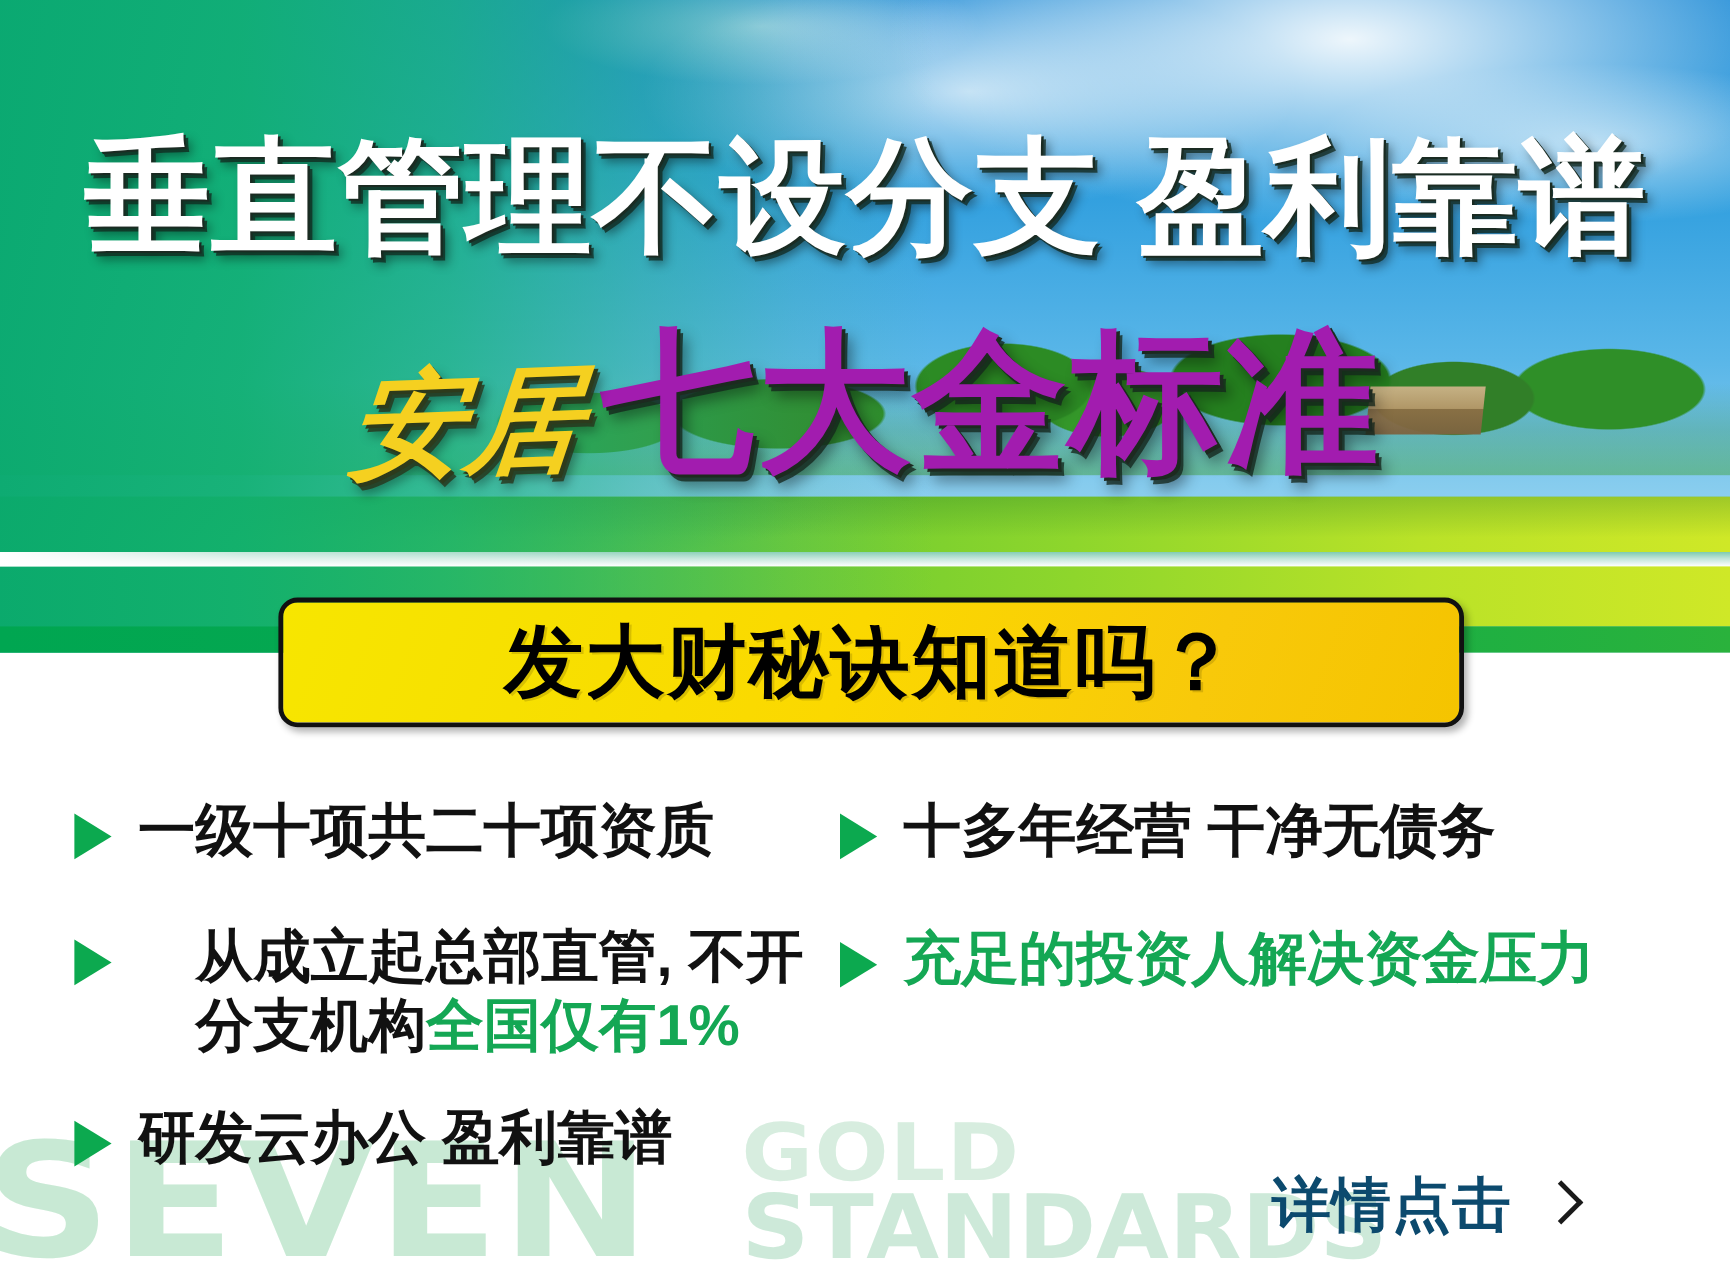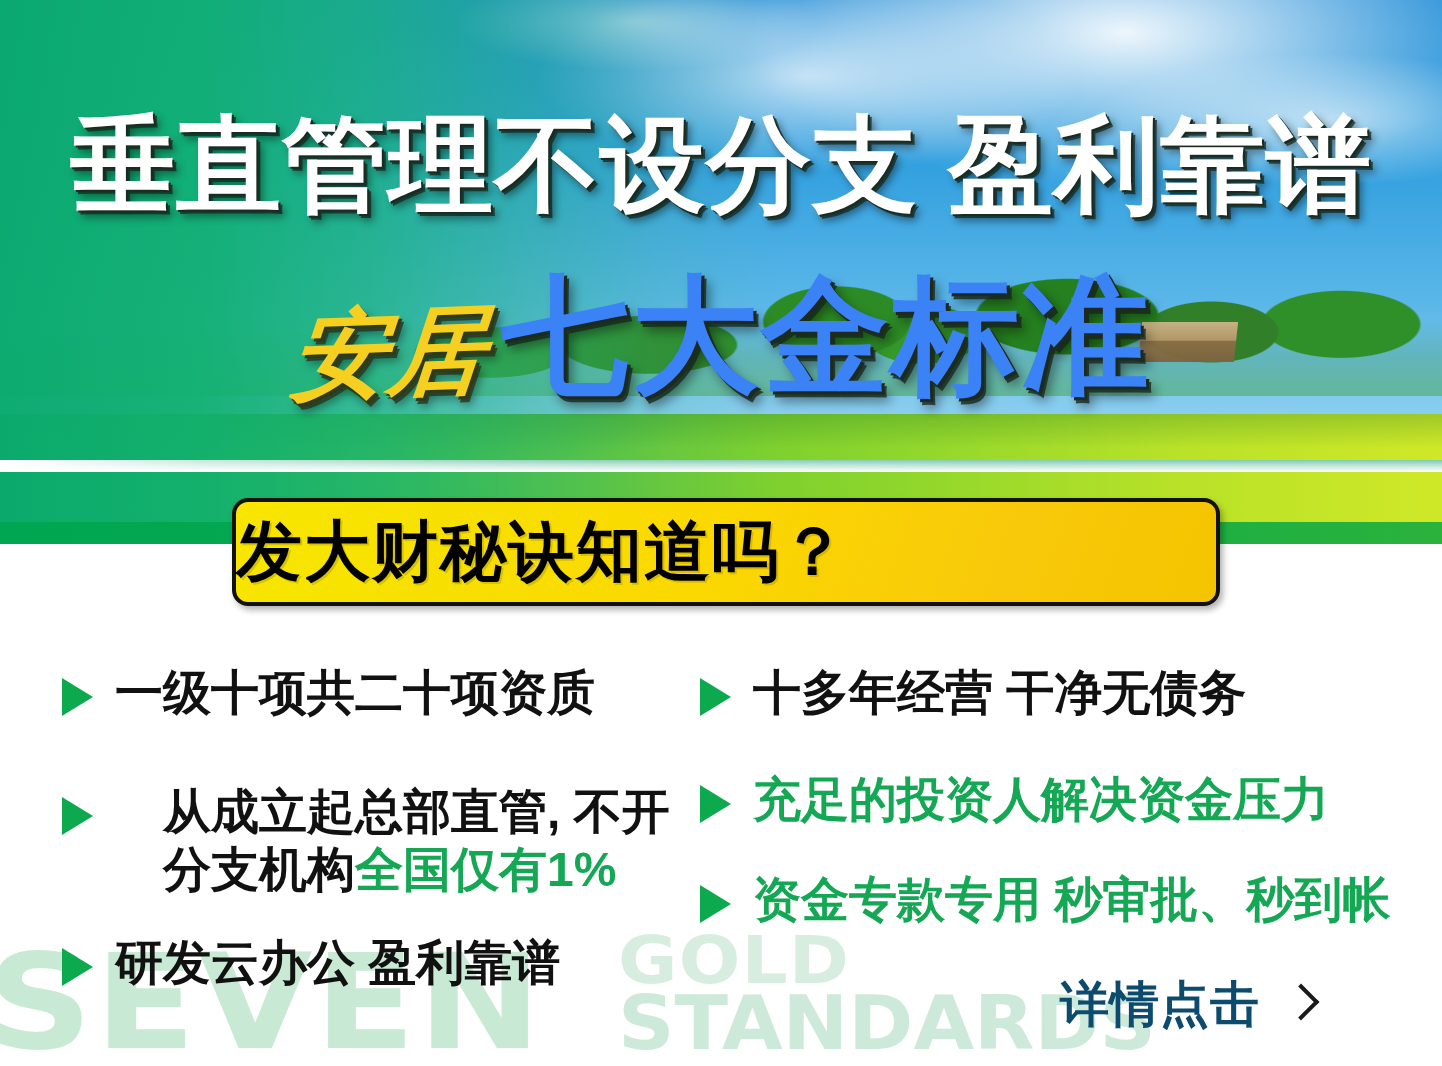--- a/index.html
+++ b/index.html
@@ -142,41 +142,41 @@
     text-shadow:
       3px 3px 0 #2d3b1c,
       5px 6px 0 rgba(40,52,28,0.8),
       7px 9px 10px rgba(0,0,0,0.42);
     margin-right: 14px;
     vertical-align: -6px;
   }
   .hero-big {
     font-size: 128px;
     font-weight: 700;
-    color: #3b82f6;
+    color: #a21caf;
     letter-spacing: 2px;
     text-shadow:
       3px 3px 0 #1d2a20,
       5px 6px 0 rgba(20,38,28,0.78),
       8px 10px 12px rgba(0,0,0,0.45);
   }
 
   
   .yellow-banner {
     position: absolute;
     left: 232px; top: 498px;
     width: 988px; height: 108px;
     box-sizing: border-box;
     border: 4px solid #111111;
     border-radius: 16px;
     background: linear-gradient(110deg, #f7e600 0%, #f7e000 22%, #fbd800 48%, #f8c90a 78%, #f5c400 100%);
     box-shadow: 3px 4px 6px rgba(0,0,0,0.30);
     display: flex;
     align-items: center;
-    justify-content: flex-start;
+    justify-content: center;
   }
   .yellow-banner-text {
     font-size: 66px;
     font-weight: 700;
     color: #000000;
     letter-spacing: 2px;
     white-space: nowrap;
     text-shadow: 2px 2px 0 rgba(120,100,0,0.25);
   }
 
@@ -264,21 +264,21 @@
     font-size: 48px;
     line-height: 1.22;
     font-weight: 700;
     color: #111111;
     letter-spacing: 0px;
   }
   .feature-text.green,
   .hl-green {
     color: #14a754;
   }
-  .f-l1 { margin-bottom: 60px; }
+  .f-l1 { margin-bottom: 46px; }
   .f-l2 { margin-bottom: 34px; gap: 48px; }
   .f-r1 { margin-bottom: 48px; }
   .f-r2 { margin-bottom: 42px; }
 
   
   .cta {
     position: absolute;
     left: 1060px; top: 972px;
     display: flex;
     align-items: center;
@@ -374,26 +374,20 @@
         </div>
       </div>
 
       <div class="feature f-r2">
         <span class="bullet-arrow"></span>
         <div class="feature-text green">
           <div>充足的投资人解决资金压力</div>
         </div>
       </div>
 
-      <div class="feature">
-        <span class="bullet-arrow"></span>
-        <div class="feature-text green">
-          <div>资金专款专用 秒审批、秒到帐</div>
-        </div>
-      </div>
 
     </div>
   </div>
 
   <div class="cta">
     <span class="cta-label">详情点击</span>
     <span class="cta-chevron"></span>
   </div>
 
 </div>

